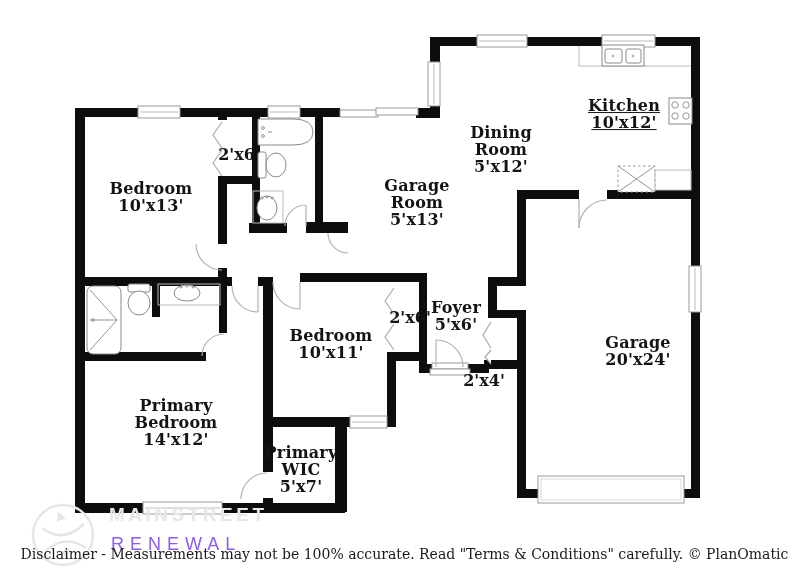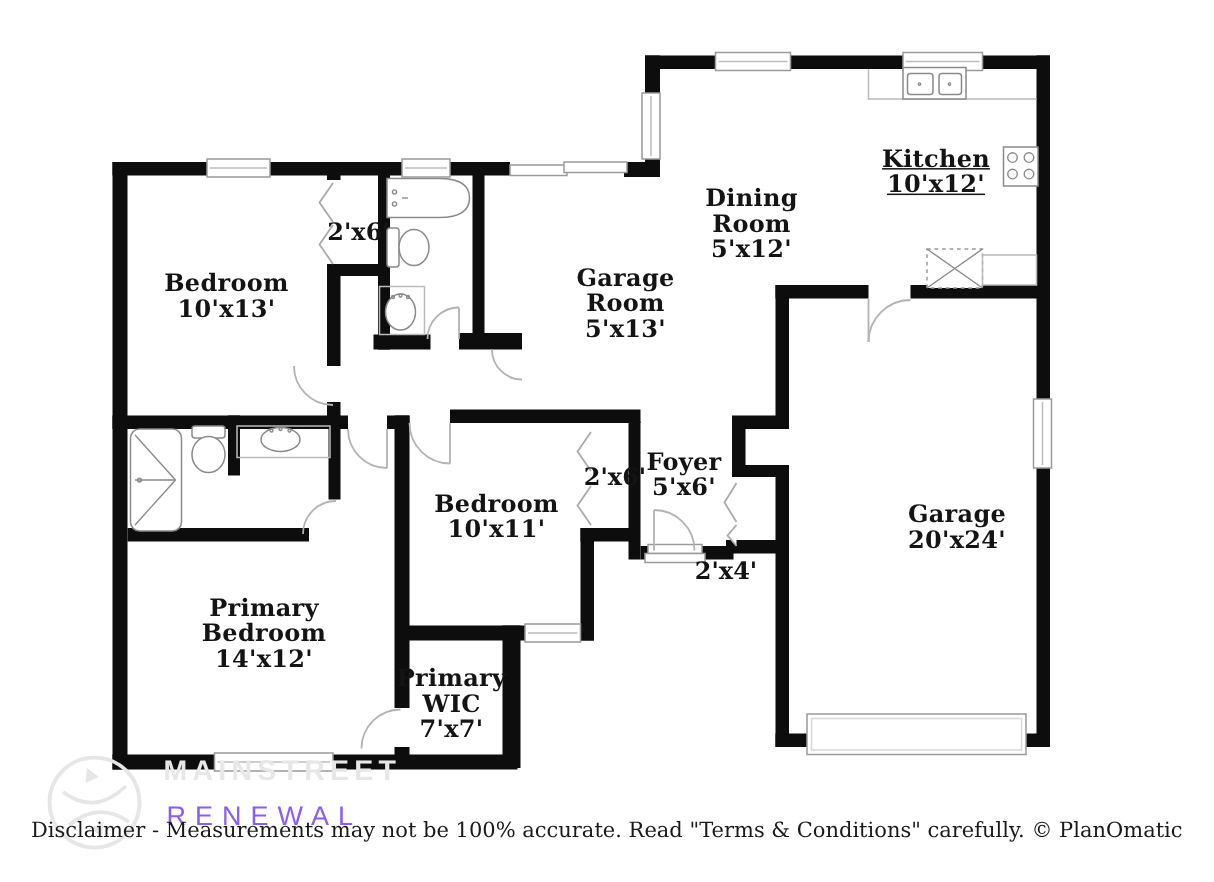--- a/index.html
+++ b/index.html
@@ -306,19 +306,19 @@
         <div>20'x24'</div>
       </div>
       <div class="room-label lg" style="left: 176px; top: 423px;">
         <div>Primary</div>
         <div>Bedroom</div>
         <div>14'x12'</div>
       </div>
       <div class="room-label lg" style="left: 301px; top: 470px;">
         <div>Primary</div>
         <div>WIC</div>
-        <div>7'x7'</div>
+        <div>5'x7'</div>
       </div>
     </div>
 
   <div id="disclaimer">Disclaimer - Measurements may not be 100% accurate. Read "Terms &amp; Conditions" carefully. © PlanOmatic</div>
 
 </div>
 
 </body></html>

